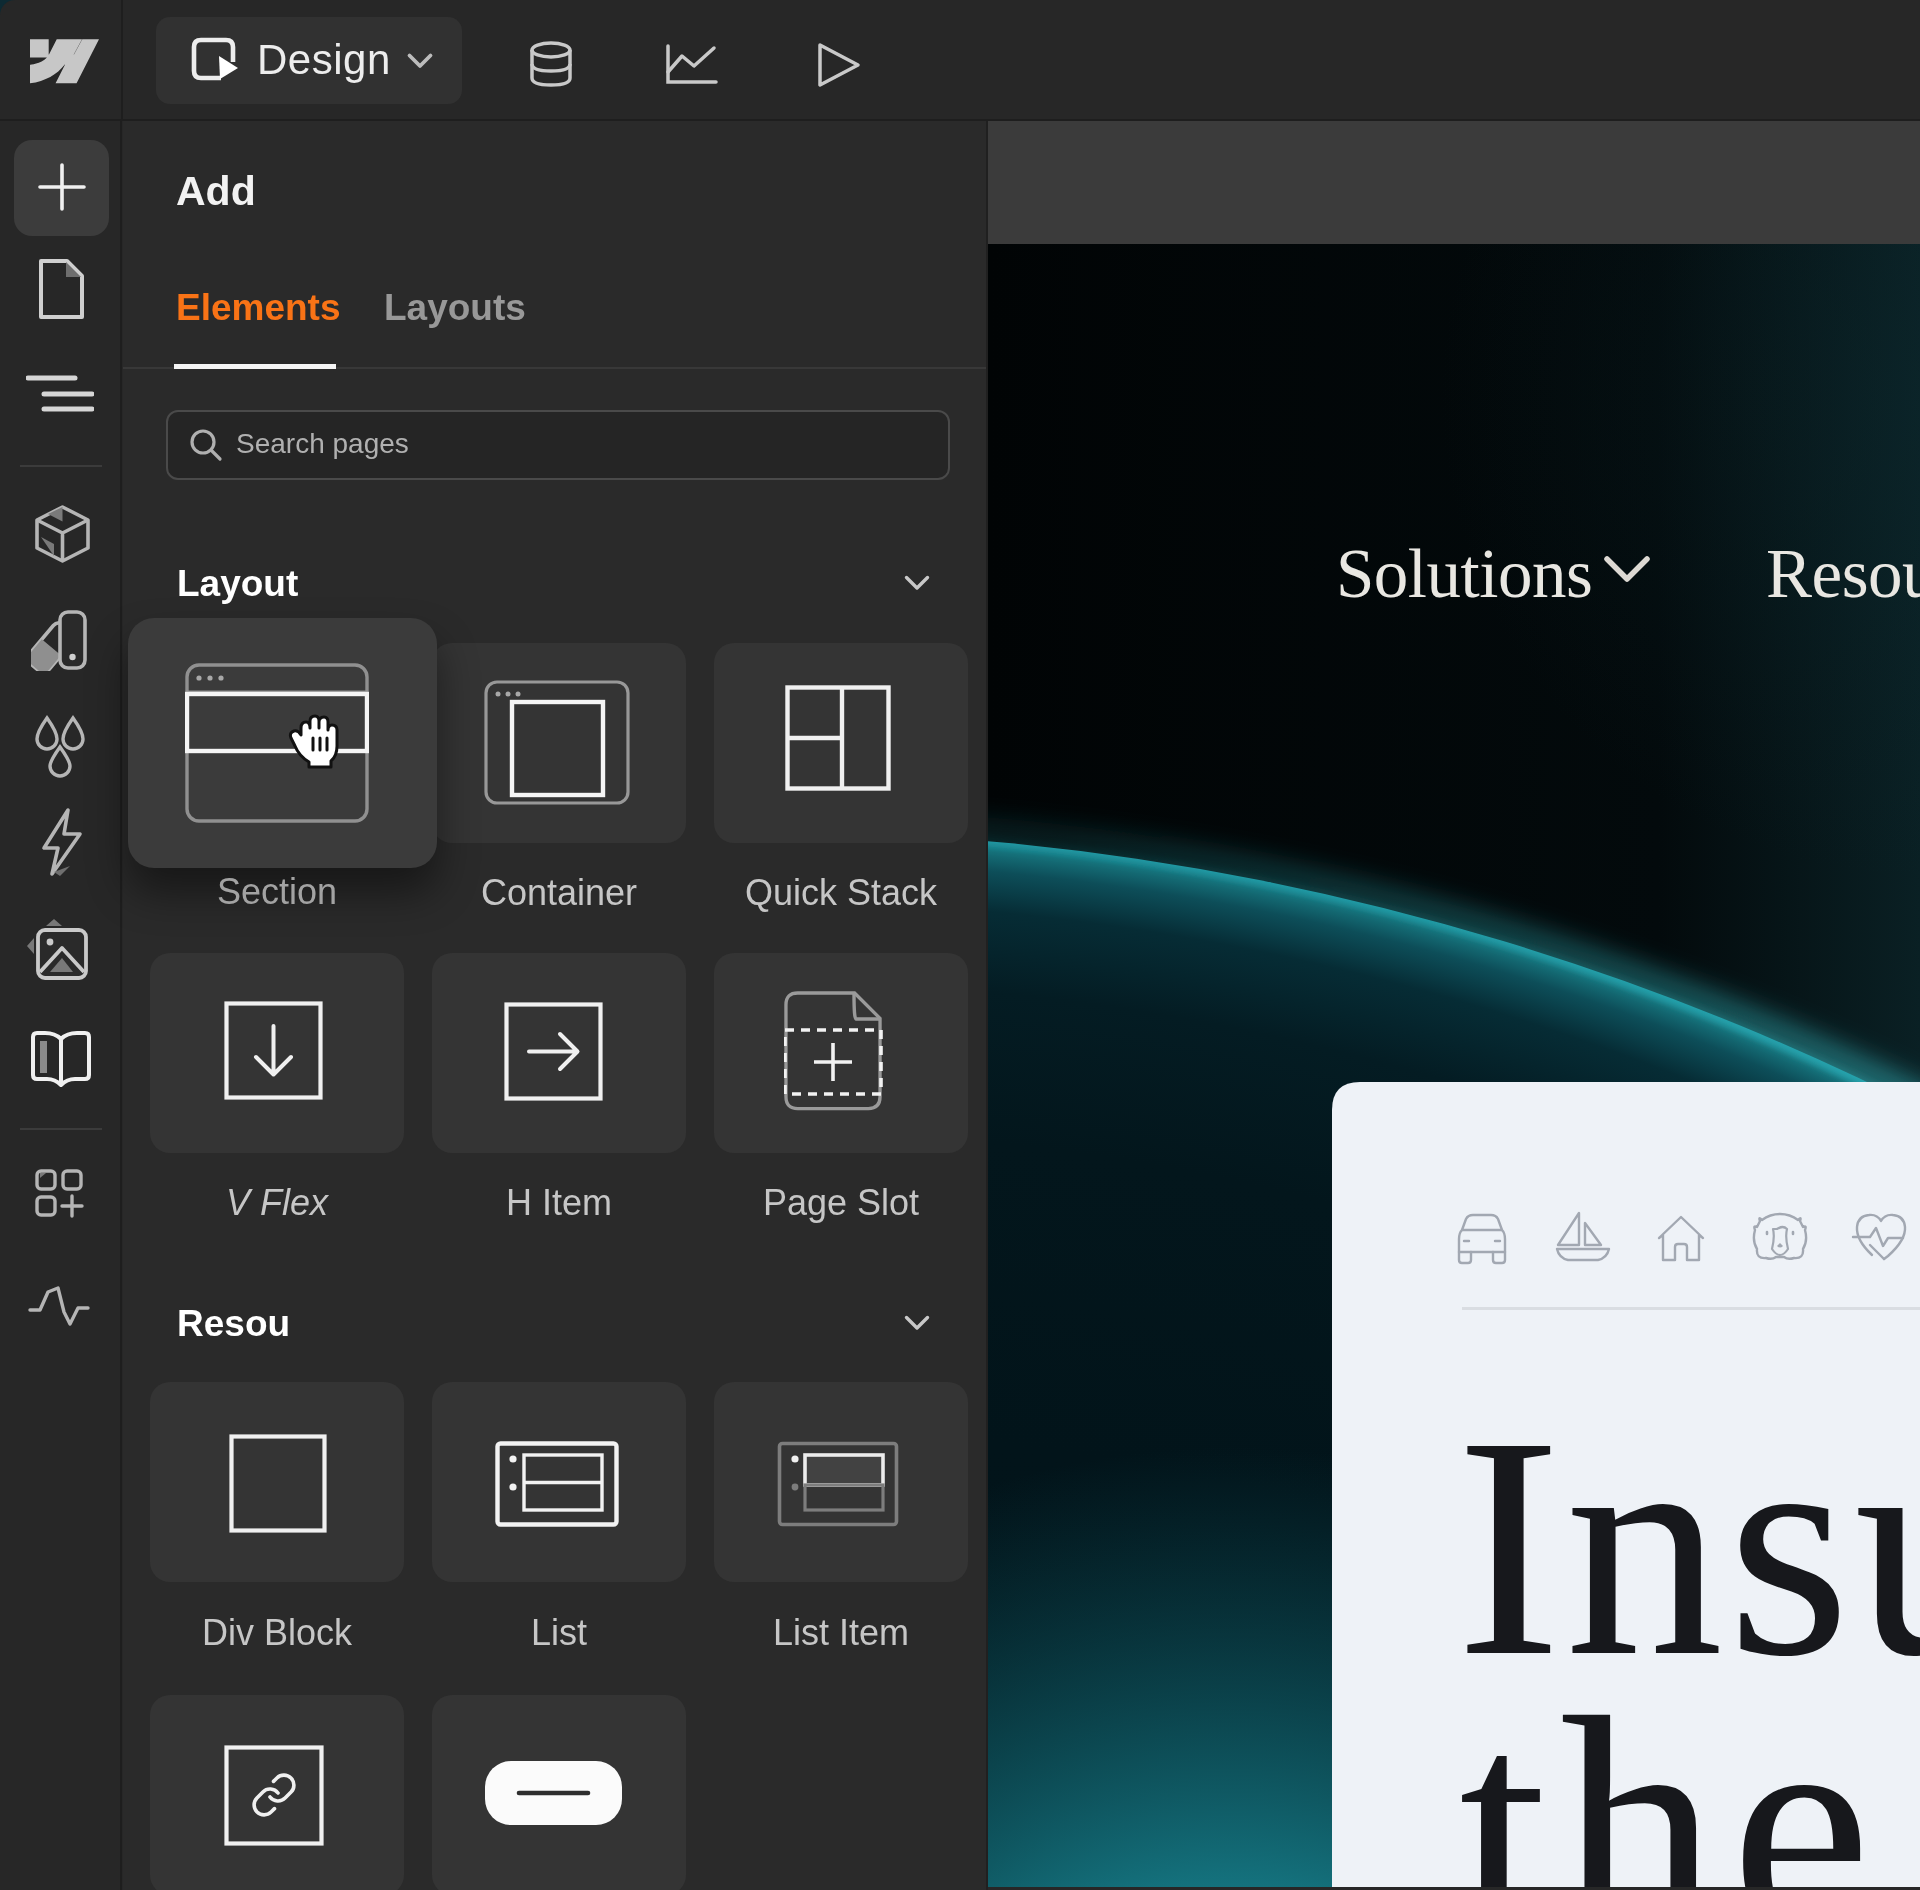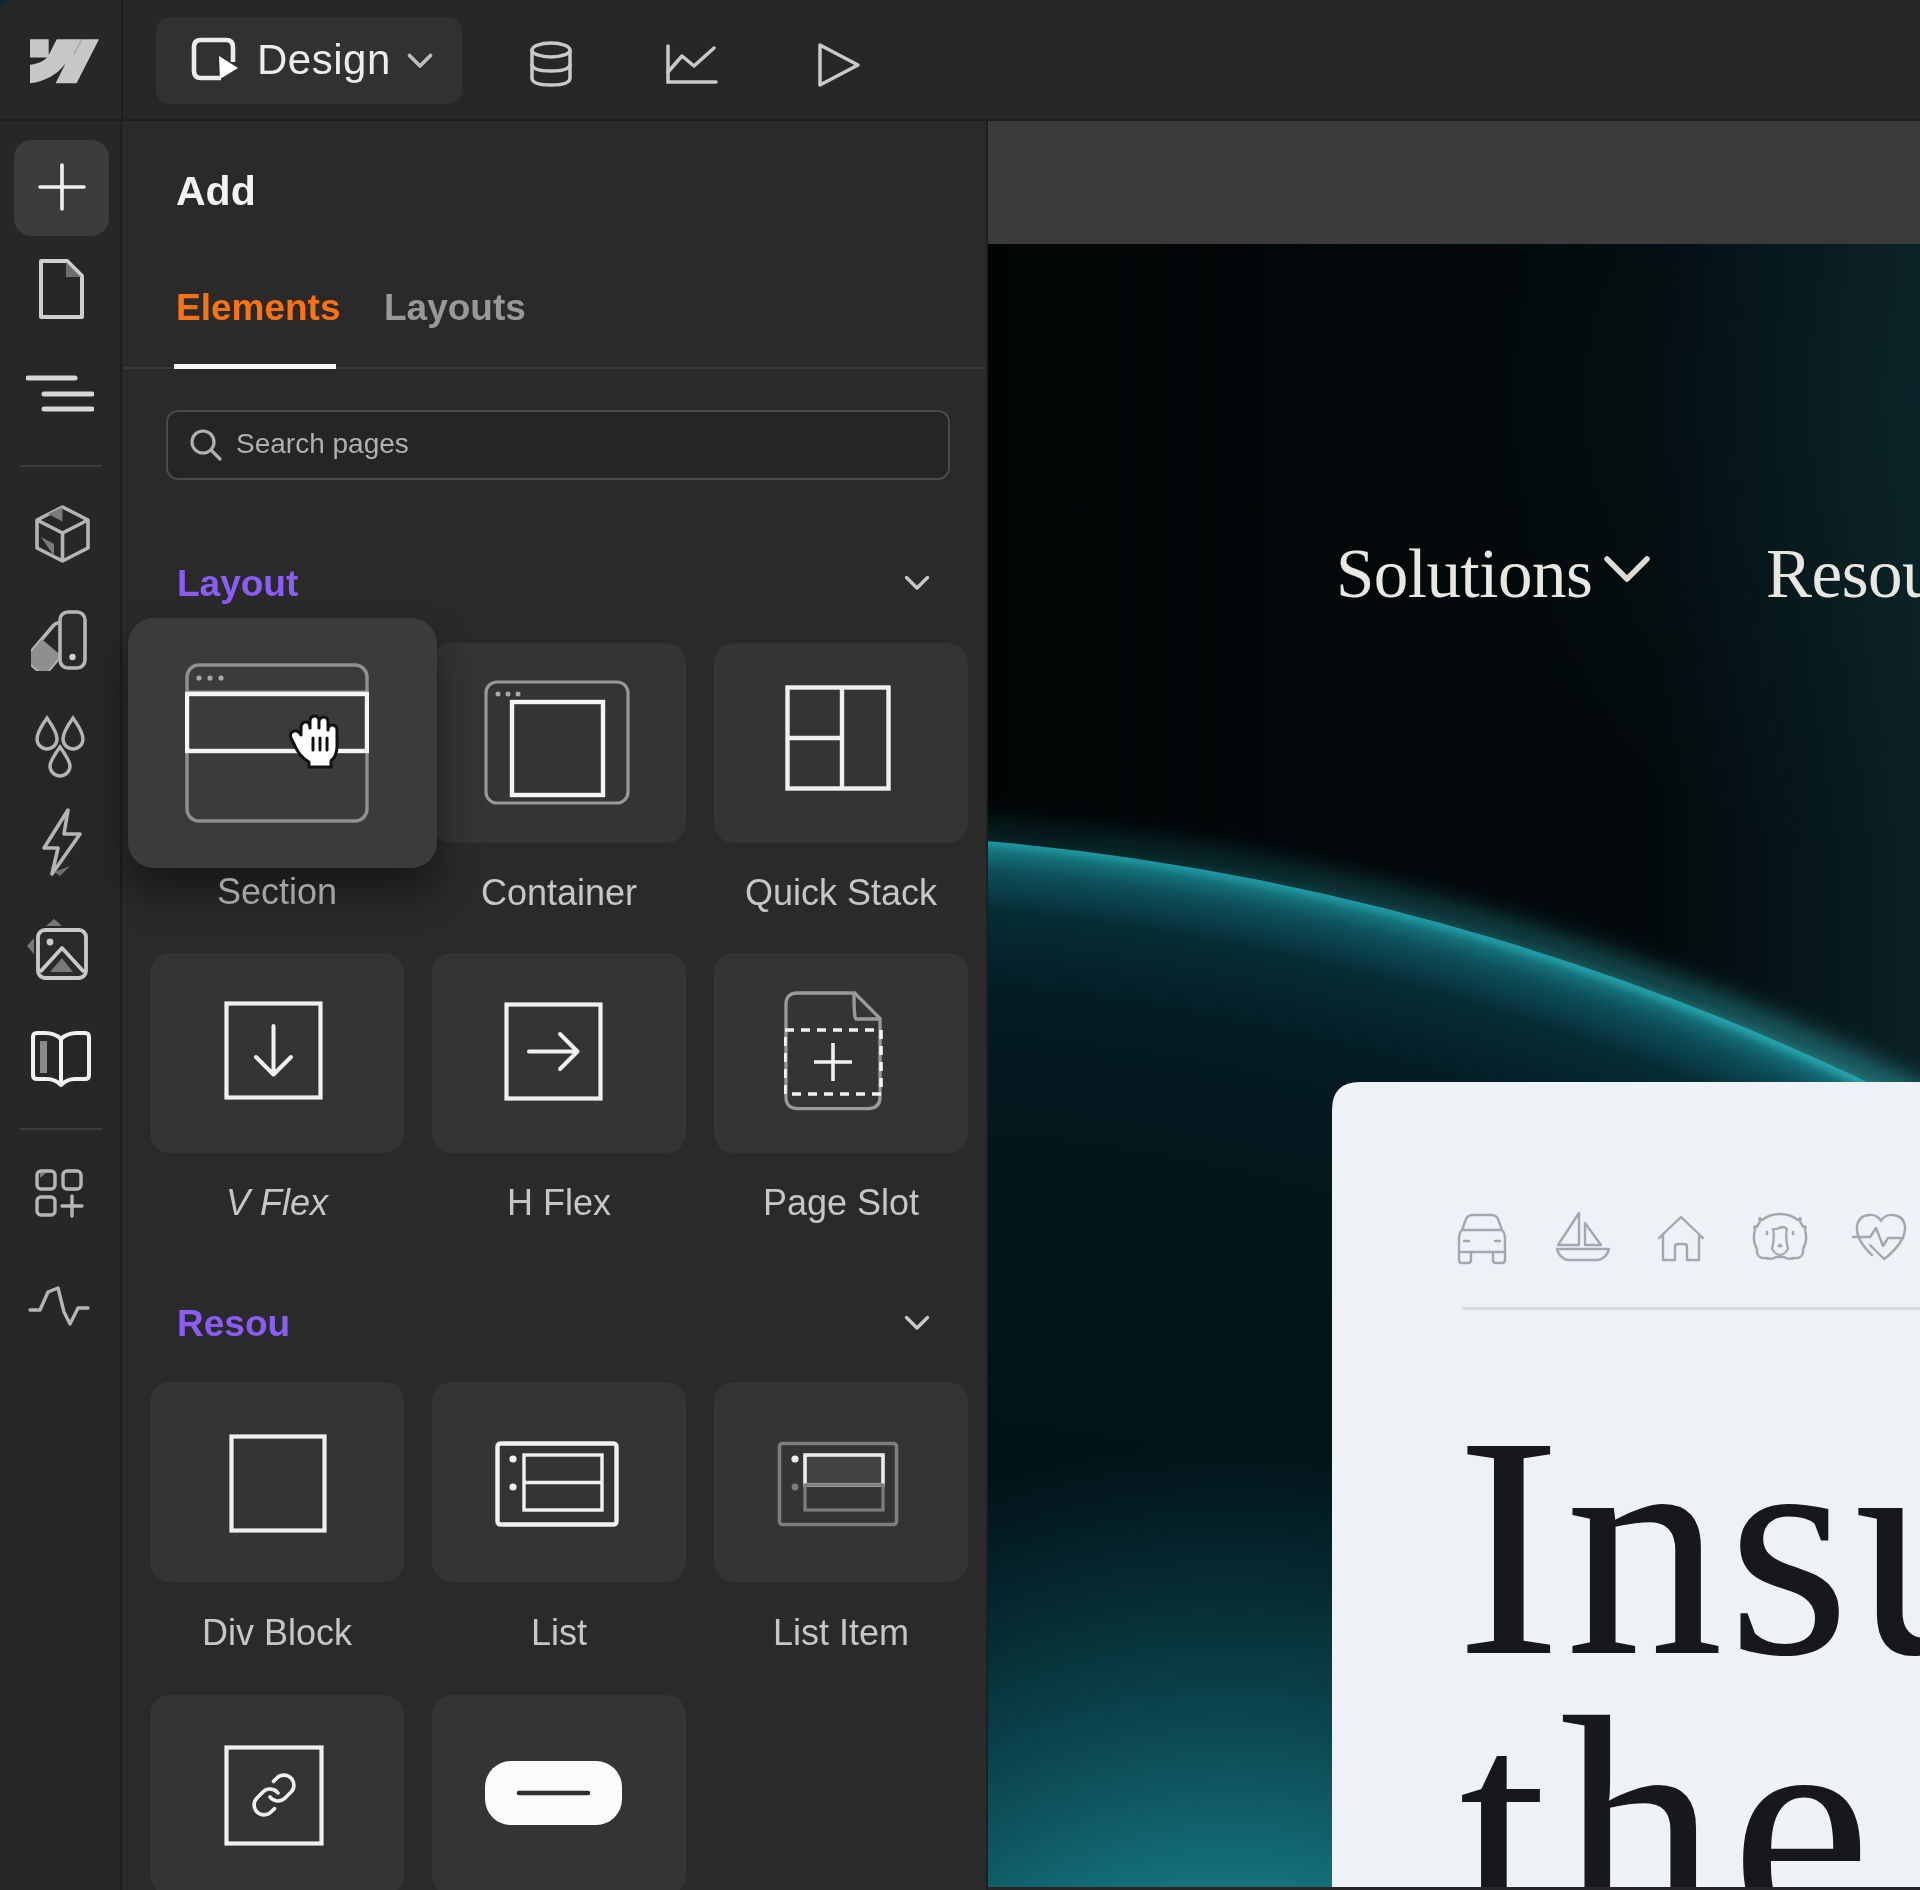--- a/index.html
+++ b/index.html
@@ -30,21 +30,21 @@
   #addTitle { left:176px; top:168px; font-size:41px; font-weight:bold; color:#f2f2f2; }
   #tabElements { left:176px; top:287px; font-size:37px; font-weight:700; color:#f97316; }
   #tabLayouts { left:384px; top:287px; font-size:37px; font-weight:700; color:#989898; }
   #tabUnderline { left:174px; top:364px; width:162px; height:5px; background:#f5f5f5; }
   #tabDivider { left:123px; top:367px; width:863px; height:2px; background:#383838; }
 
   #searchBox { left:166px; top:410px; width:784px; height:70px; background:#252525;
     border:2px solid #4a4a4a; border-radius:12px; }
   #searchTxt { left:236px; top:428px; font-size:28px; color:#b0b0b0; }
 
-  .secHead { font-size:37px; font-weight:600; color:#8b5cf6; }
+  .secHead { font-size:37px; font-weight:600; color:#ffffff; }
   .card { position:absolute; width:254px; height:200px; background:#343434; border-radius:20px; }
   .cardLbl { position:absolute; width:254px; text-align:center; font-size:36px; color:#c6c6c6; }
 
   
   #hoverCard { left:128px; top:618px; width:309px; height:250px; background:#3b3b3b;
     border-radius:26px; box-shadow:0 24px 40px rgba(0,0,0,0.45); }
 
   
   #canvasBand { left:988px; top:121px; width:932px; height:126px; background:#3b3b3b;
     border-bottom:2px solid #2e2e2e; }
@@ -187,21 +187,21 @@
   <div class="card" style="left:432px; top:643px;"></div>
   <div class="card" style="left:714px; top:643px;"></div>
   <div class="abs" id="hoverCard"></div>
   <div class="card" style="left:150px; top:953px;"></div>
   <div class="card" style="left:432px; top:953px;"></div>
   <div class="card" style="left:714px; top:953px;"></div>
   <div class="cardLbl" style="left:150px; top:871px; color:#a3a3a3;">Section</div>
   <div class="cardLbl" style="left:432px; top:872px;">Container</div>
   <div class="cardLbl" style="left:714px; top:872px;">Quick Stack</div>
   <div class="cardLbl" style="left:150px; top:1182px;font-style:italic;">V Flex</div>
-  <div class="cardLbl" style="left:432px; top:1182px;">H Flex</div>
+  <div class="cardLbl" style="left:432px; top:1182px;">H Item</div>
   <div class="cardLbl" style="left:714px; top:1182px;">Page Slot</div>
 
   <svg class="abs" style="left:185px; top:663px;" width="184" height="160" viewBox="0 0 184 160">
     <rect x="2" y="2" width="180" height="156" rx="12" fill="none" stroke="#909090" stroke-width="3.4"></rect>
     <circle cx="14" cy="15" r="2.6" fill="#a8a8a8"></circle>
       <circle cx="25" cy="15" r="2.6" fill="#a8a8a8"></circle>
       <circle cx="36" cy="15" r="2.6" fill="#a8a8a8"></circle>
     <path d="M2 29 L182 29" stroke="#909090" stroke-width="3"></path>
     <rect x="2" y="31" width="180" height="57" fill="none" stroke="#f5f5f5" stroke-width="4.4"></rect>
   </svg>

